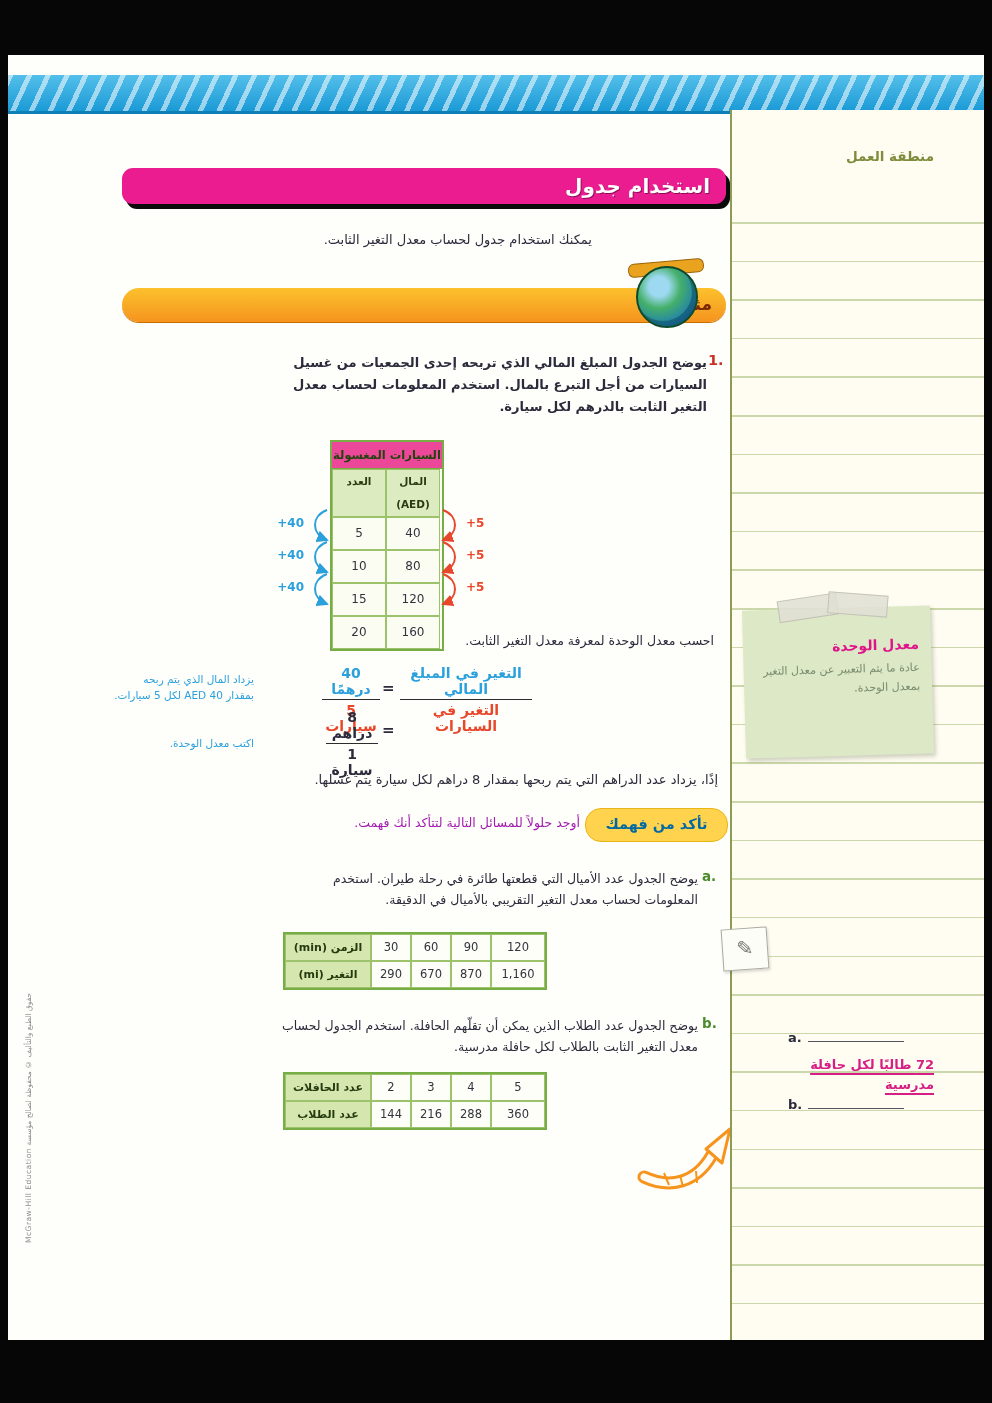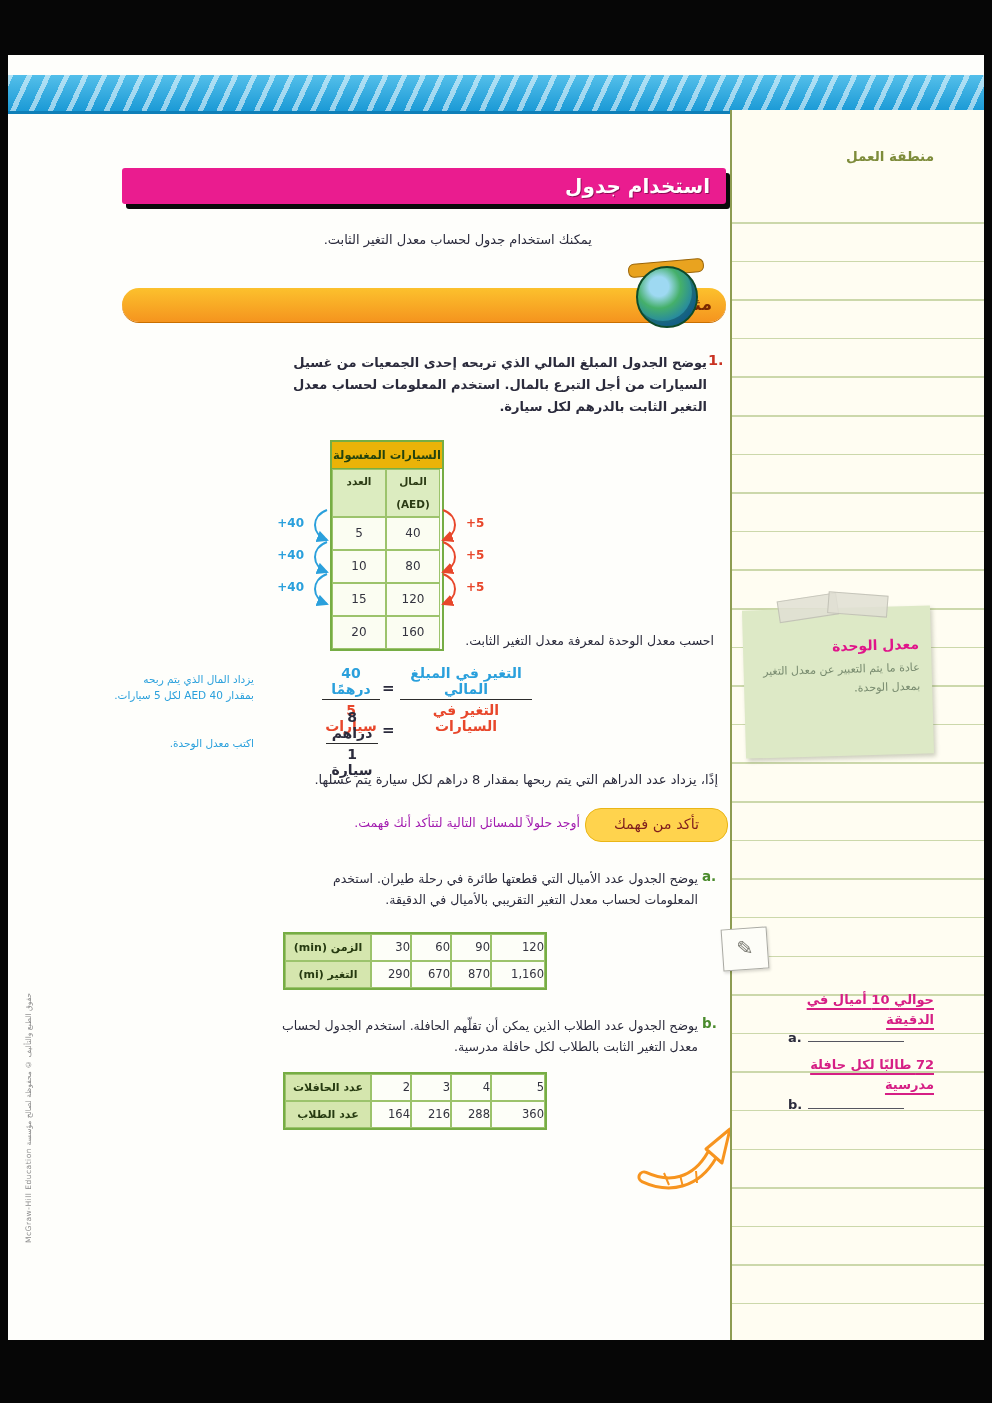--- a/index.html
+++ b/index.html
@@ -8,39 +8,39 @@
   .paper{position:absolute;left:8px;top:55px;width:976px;height:1285px;background:#fefefb;overflow:hidden;}
   .abs{position:absolute;}
   .rtl{direction:rtl;text-align:right;}
   .ltr{direction:ltr;text-align:left;}
 
   .banner{left:0;top:20px;width:976px;height:36px;
     background-image:repeating-linear-gradient(115deg,rgba(255,255,255,.55) 0 5px,rgba(255,255,255,0) 5px 17px),
                      linear-gradient(#54bfea,#1b9ad6);
     border-bottom:3px solid #0f7fb8;}
 
-  .title-bar{left:114px;top:113px;width:604px;height:36px;background:#ea1c8f;box-shadow:4px 5px 0 #0a0a0a;border-radius:3px;}
+  .title-bar{left:114px;top:113px;width:604px;height:36px;background:#ea1c8f;box-shadow:4px 5px 0 #0a0a0a;border-radius:11px;}
   .title-bar span{display:block;line-height:36px;padding-right:16px;color:#fff;font-weight:bold;font-size:20px;text-shadow:1px 1px 0 rgba(70,0,40,.55);}
 
   .intro{left:114px;top:177px;width:470px;font-size:13px;color:#2b2b3c;}
 
   .example-bar{left:114px;top:233px;width:604px;height:34px;border-radius:17px;
     background:linear-gradient(#fcc12d,#f5941e);box-shadow:0 1px 0 #c96f00;}
   .example-bar .lbl{position:absolute;right:14px;top:6px;font-size:17px;font-weight:bold;color:#7b2800;}
   .globe{left:628px;top:211px;width:58px;height:58px;border-radius:50%;
     background:radial-gradient(circle at 36% 32%,#9ed9f2 0 18%,#45b06a 40%,#1f7fae 72%,#14608c 100%);
     border:2px solid #0e4b2a;box-shadow:inset -4px -5px 0 rgba(0,40,60,.35);}
   .globe-ribbon{left:620px;top:206px;width:74px;height:12px;background:#e9a31f;border:1px solid #9a6406;border-radius:6px;transform:rotate(-5deg);}
 
   .prob-num{left:700px;top:297px;width:24px;font-weight:bold;font-size:14.5px;color:#c93222;}
   .prob-text{left:255px;top:297px;width:444px;font-size:13px;font-weight:bold;color:#2b2b3c;line-height:22px;}
 
   
   .cars{left:322px;top:385px;width:110px;border:2px solid #76ad44;background:#fdfef6;}
-  .cars .ct-title{background:#eab308;color:#23430e;font-weight:bold;font-size:11.5px;text-align:center;line-height:26px;border-bottom:1px solid #76ad44;}
+  .cars .ct-title{background:#ec4899;color:#23430e;font-weight:bold;font-size:11.5px;text-align:center;line-height:26px;border-bottom:1px solid #76ad44;}
   .ct-grid{display:grid;grid-template-columns:54px 54px;}
   .ct-h{background:#dcecc0;font-weight:bold;font-size:10.5px;text-align:center;line-height:23px;border:1px solid #9cc36c;color:#2b3b14;}
   .ct-c{background:#fbfdf2;font-size:12px;text-align:center;line-height:31px;border:1px solid #9cc36c;color:#33333f;}
 
   .inc-lbl{font-weight:bold;font-size:12px;}
   .inc-blue{color:#2aa0dc;}
   .inc-red{color:#e8472b;}
 
   .unit-line{left:404px;top:578px;width:302px;font-size:12.5px;color:#2b2b3c;}
 
@@ -49,29 +49,29 @@
   .frac .den{padding-top:2px;}
   .c-blue{color:#2aa0dc;} .c-red{color:#e8472b;} .c-dark{color:#2b2b3c;}
   .eqs{font-size:15px;font-weight:bold;color:#2b2b3c;}
 
   .note-blue{left:106px;top:616px;width:140px;font-size:10.5px;color:#2aa0dc;line-height:16px;}
   .note-write{left:148px;top:682px;width:98px;font-size:10.5px;color:#2aa0dc;}
 
   .conclusion{left:258px;top:717px;width:452px;font-size:13px;color:#2b2b3c;}
 
   .check-pill{left:577px;top:753px;width:141px;height:32px;border-radius:16px;background:#ffd34d;border:1px solid #eab616;}
-  .check-pill span{display:block;text-align:center;line-height:31px;font-weight:normal;font-size:14.5px;color:#7f1d1d;}
+  .check-pill span{display:block;text-align:center;line-height:31px;font-weight:bold;font-size:14.5px;color:#0369a1;}
   .check-instr{left:300px;top:760px;width:272px;font-size:12.5px;color:#a21caf;}
 
   .item-lbl{width:26px;font-weight:bold;font-size:13.5px;color:#4a8b2c;}
   .item-text{width:420px;font-size:12.5px;color:#2b2b3c;line-height:21px;}
 
   .dtable{border:2px solid #76ad44;display:grid;grid-template-columns:86px 40px 40px 40px 54px;background:#fdfef6;}
   .dtable .lbl{background:#d5e6ae;font-weight:bold;font-size:11px;text-align:center;line-height:25px;border:1px solid #9cc36c;color:#263a10;direction:rtl;}
-  .dtable .val{background:#fdfef8;font-size:11.5px;text-align:right;line-height:25px;border:1px solid #9cc36c;color:#33333f;}
+  .dtable .val{background:#fdfef8;font-size:11.5px;text-align:center;line-height:25px;border:1px solid #9cc36c;color:#33333f;}
 
   
   .sidebar{left:722px;top:55px;width:254px;height:1230px;background:#fffdf2;border-left:2px solid #8d9c52;}
   .ruled{position:absolute;left:0;top:75px;right:0;bottom:0;
     background:repeating-linear-gradient(to bottom,rgba(0,0,0,0) 0 37.1px,#ccd8ab 37.1px 38.6px);}
   .sb-header{position:absolute;right:52px;top:38px;font-weight:bold;font-size:13.5px;color:#7e8c3b;direction:rtl;}
   .sticky{position:absolute;left:12px;top:498px;width:188px;height:148px;background:#dde9c6;
     box-shadow:2px 3px 4px rgba(60,70,40,.25);transform:rotate(-1.6deg);padding:30px 12px 8px;box-sizing:border-box;}
   .sticky .st-title{font-weight:bold;font-size:14px;color:#e0148a;direction:rtl;text-align:right;}
   .sticky .st-body{margin-top:6px;font-size:11px;color:#778a6e;direction:rtl;text-align:right;line-height:19px;}
@@ -197,21 +197,21 @@
 
     <div class="abs ltr item-lbl" style="left:694px;top:960px;">b.</div>
     <div class="abs rtl item-text" style="left:270px;top:960px;">يوضح الجدول عدد الطلاب الذين يمكن أن تقلّهم الحافلة. استخدم الجدول لحساب معدل التغير الثابت بالطلاب لكل حافلة مدرسية.</div>
     <div class="abs dtable" style="left:275px;top:1017px;">
       <div class="lbl">عدد الحافلات</div>
       <div class="val">2</div>
       <div class="val">3</div>
       <div class="val">4</div>
       <div class="val">5</div>
       <div class="lbl">عدد الطلاب</div>
-      <div class="val">164</div>
+      <div class="val">144</div>
       <div class="val">216</div>
       <div class="val">288</div>
       <div class="val">360</div>
     </div>
 
     <svg class="abs" style="left:628px;top:1058px;" width="104" height="84">
       <path d="M8,64 C34,76 60,70 76,42" fill="none" stroke="#f7941e" stroke-width="13" stroke-linecap="round"></path>
       <path d="M8,64 C34,76 60,70 76,42" fill="none" stroke="#fffdf6" stroke-width="7" stroke-linecap="round"></path>
       <polygon points="94,16 70,36 86,50" fill="#fffdf6" stroke="#f7941e" stroke-width="3" stroke-linejoin="round"></polygon>
       <path d="M28,60 l5,12 M44,62 l3,12 M60,58 l1,12" stroke="#f7941e" stroke-width="2"></path>
@@ -225,21 +225,20 @@
 
       <div class="sticky">
         <div class="tape" style="left:36px;top:-12px;transform:rotate(-7deg);"></div>
         <div class="tape" style="left:86px;top:-14px;transform:rotate(6deg);"></div>
         <div class="st-title">معدل الوحدة</div>
         <div class="st-body">عادة ما يتم التعبير عن معدل التغير بمعدل الوحدة.</div>
       </div>
 
       <div class="stamp">✎</div>
 
-      <div class="hand-ans" style="left:48px;top:880px;">حوالي 10 أميال في الدقيقة</div>
       <div class="ans-row" style="left:56px;top:919px;">
         <span>a.</span><span class="blank"></span>
       </div>
 
       <div class="hand-ans" style="left:48px;top:945px;">72 طالبًا لكل حافلة مدرسية</div>
       <div class="ans-row" style="left:56px;top:986px;">
         <span>b.</span><span class="blank"></span>
       </div>
     </div>
 

